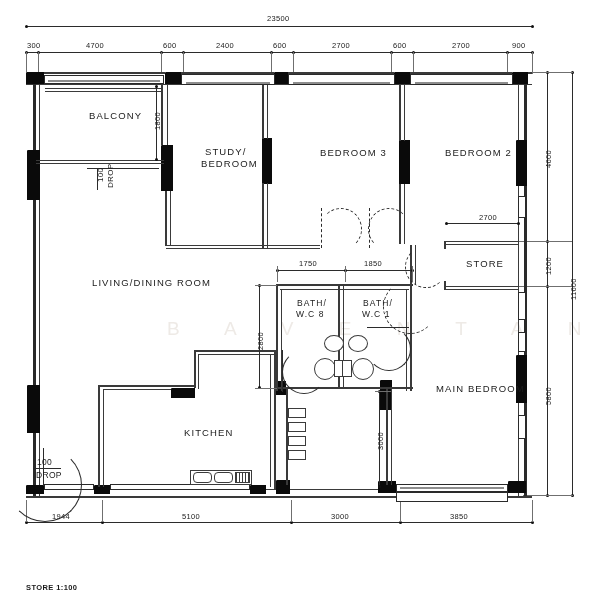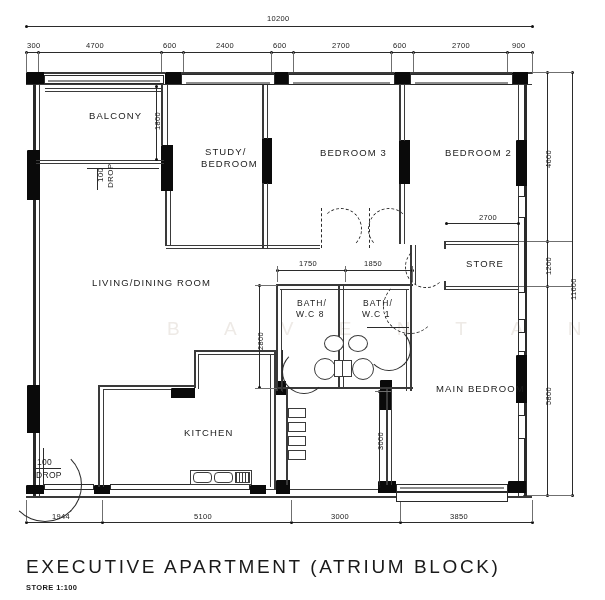--- a/index.html
+++ b/index.html
@@ -49,21 +49,21 @@
 </head>
 <body>
 
 <div id="plan">
 
   <div class="watermark" style="left:167px;top:318px;">B A V E N   T A N</div>
 
   <div class="dimline hline" style="left:26px;top:26px;width:507px;"></div>
   <div class="dot" style="left:25px;top:25px;"></div>
   <div class="dot" style="left:531px;top:25px;"></div>
-  <div class="dim" style="left:267px;top:14px;">10200</div>
+  <div class="dim" style="left:267px;top:14px;">23500</div>
 
   <div class="dimline hline" style="left:26px;top:52px;width:507px;"></div>
   <div class="dot" style="left:25px;top:51px;"></div>
   <div class="dot" style="left:37px;top:51px;"></div>
   <div class="dot" style="left:160px;top:51px;"></div>
   <div class="dot" style="left:182px;top:51px;"></div>
   <div class="dot" style="left:270px;top:51px;"></div>
   <div class="dot" style="left:292px;top:51px;"></div>
   <div class="dot" style="left:390px;top:51px;"></div>
   <div class="dot" style="left:412px;top:51px;"></div>
@@ -114,21 +114,21 @@
   <div class="dot" style="left:101px;top:521px;"></div>
   <div class="dot" style="left:290px;top:521px;"></div>
   <div class="dot" style="left:399px;top:521px;"></div>
   <div class="dot" style="left:531px;top:521px;"></div>
   <div class="ext" style="left:26px;top:500px;height:22px;"></div>
   <div class="ext" style="left:102px;top:500px;height:22px;"></div>
   <div class="ext" style="left:291px;top:500px;height:22px;"></div>
   <div class="ext" style="left:400px;top:494px;height:28px;"></div>
   <div class="ext" style="left:532px;top:500px;height:22px;"></div>
   <div class="dim" style="left:52px;top:512px;">1944</div>
-  <div class="dim" style="left:182px;top:512px;margin-left:12px;">5100</div>
+  <div class="dim" style="left:182px;top:512px;">5100</div>
   <div class="dim" style="left:331px;top:512px;">3000</div>
   <div class="dim" style="left:450px;top:512px;">3850</div>
 
   <div class="wallthin" style="left:26px;top:72px;width:506px;height:2px;"></div>
   <div class="wallthin" style="left:26px;top:84px;width:506px;height:1px;"></div>
 
   <div class="wall" style="left:33px;top:74px;width:3px;height:424px;"></div>
   <div class="wallthin" style="left:39px;top:74px;width:1px;height:424px;"></div>
 
   <div class="wall" style="left:524px;top:72px;width:3px;height:426px;"></div>
@@ -330,16 +330,15 @@
   <div class="lbl" style="left:445px;top:147px;">BEDROOM 2</div>
   <div class="lbl" style="left:466px;top:258px;">STORE</div>
   <div class="lbl" style="left:92px;top:277px;">LIVING/DINING ROOM</div>
   <div class="lbl two" style="left:297px;top:298px;font-size:8.5px;">BATH/</div>
   <div class="lbl two" style="left:296px;top:309px;font-size:8.5px;">W.C 8</div>
   <div class="lbl two" style="left:363px;top:298px;font-size:8.5px;">BATH/</div>
   <div class="lbl two" style="left:362px;top:309px;font-size:8.5px;">W.C 1</div>
   <div class="lbl" style="left:184px;top:427px;">KITCHEN</div>
   <div class="lbl" style="left:436px;top:383px;">MAIN BEDROOM</div>
 
-  <div id="title">EXECUTIVE APARTMENT   (ATRIUM BLOCK)</div>
   <div id="scale">STORE   1:100</div>
 
 </div>
 
 </body></html>

